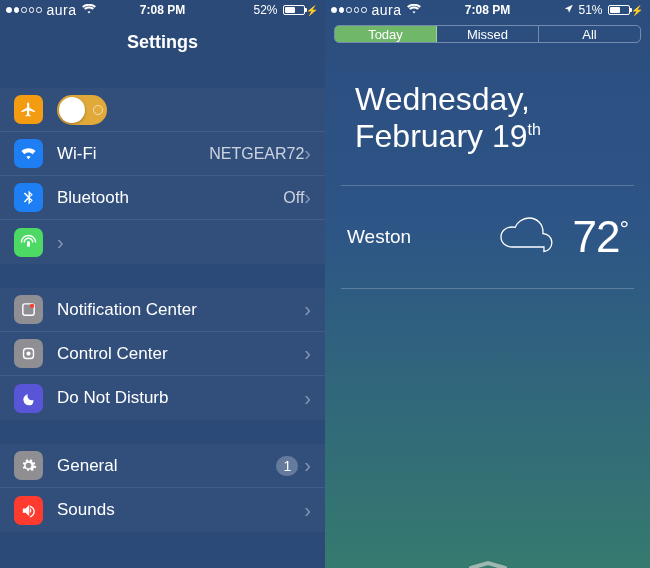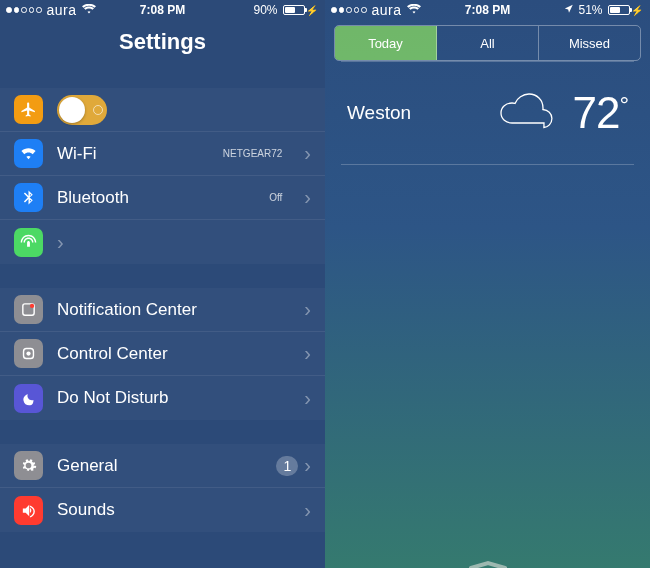--- a/index.html
+++ b/index.html
@@ -17,37 +17,37 @@
 .carrier{font-size:14px;font-weight:500;letter-spacing:.5px}
 .time{font-size:12px;font-weight:700;position:absolute;left:50%;transform:translateX(-50%)}
 .wifi,.loc{display:inline-block}
 .batt{display:flex;align-items:center;gap:2px}
 .batbox{width:22px;height:10px;border:1px solid #fff;border-radius:2px;position:relative;display:flex;align-items:center}
 .batbox::after{content:'';position:absolute;right:-3px;width:2px;height:4px;background:#fff;border-radius:0 1px 1px 0}
 .batfill{height:6px;background:#fff;margin:0 1px;border-radius:1px}
 .bolt{font-size:10px}
 
 
-.titlebar{height:44px;display:flex;align-items:center;justify-content:center;color:#fff;font-size:22px;font-weight:600}
+.titlebar{height:44px;display:flex;align-items:center;justify-content:center;color:#fff;font-size:18px;font-weight:600}
 .sep{height:24px}
 .group{background:rgba(255,255,255,0.03)}
 .row{height:44px;display:flex;align-items:center;padding:0 14px;color:#fff;font-size:17px;border-bottom:1px solid rgba(255,255,255,0.08);position:relative}
 .row:last-child{border-bottom:none}
 .icn{width:29px;height:29px;border-radius:7px;margin-right:14px;display:flex;align-items:center;justify-content:center;flex-shrink:0}
 .icn svg{width:17px;height:17px}
 .lbl{flex:1;font-weight:400}
-.val{color:rgba(255,255,255,0.75);font-size:10px;margin-right:22px}
+.val{color:rgba(255,255,255,0.75);font-size:16px;margin-right:0}
 .chev{color:rgba(255,255,255,0.4);font-size:20px;font-weight:300}
 .toggle{width:50px;height:30px;border-radius:15px;background:#e0a93a;position:relative;display:flex;align-items:center}
 .knob{width:26px;height:26px;border-radius:50%;background:#fff;position:absolute;left:2px;box-shadow:0 1px 3px rgba(0,0,0,.3)}
 .tring{position:absolute;right:4px;width:10px;height:10px;border:1.5px solid rgba(255,255,255,.6);border-radius:50%}
 .badge{background:rgba(255,255,255,.25);color:#fff;border-radius:10px;min-width:22px;height:20px;display:flex;align-items:center;justify-content:center;font-size:14px;margin-right:6px;padding:0 7px}
 
 
-.segbar{height:36px;margin:5px 9px 0;display:flex;border:1px solid rgba(255,255,255,.35);border-radius:5px;overflow:hidden}
+.segbar{height:18px;margin:5px 9px 0;display:flex;border:1px solid rgba(255,255,255,.35);border-radius:5px;overflow:hidden}
 .seg{flex:1;display:flex;align-items:center;justify-content:center;color:#fff;font-size:13px;border-right:1px solid rgba(255,255,255,.35)}
 .seg:last-child{border-right:none}
 .seg.active{background:rgba(130,210,100,.8)}
 .datebox{padding:38px 20px 30px 30px;color:#fff}
 .datebox .d1{font-size:32px;font-weight:300;line-height:1.15}
 .ord{font-size:16px;vertical-align:super}
 .hr{height:1px;background:rgba(255,255,255,.22);margin:0 16px}
 .weather{display:flex;align-items:center;padding:26px 22px;color:#fff}
 .city{font-size:19px;flex:1}
 .cloud{margin:0 14px}
@@ -73,21 +73,21 @@
           <span class="dot"></span>
           <span class="dot"></span>
       </span>
       <span class="carrier">aura</span>
       <span class="wifi"><svg width="14" height="10" viewBox="0 0 14 10">
             <path d="M7 9.5L8.5 7.8C7.6 7 6.4 7 5.5 7.8L7 9.5zM3.5 5.8C5.5 4 8.5 4 10.5 5.8L12 4.3C9.2 1.8 4.8 1.8 2 4.3L3.5 5.8zM0 2.3C3.9-1 10.1-1 14 2.3L12.5 3.8C9.4 1.1 4.6 1.1 1.5 3.8L0 2.3z" fill="#fff"></path>
           </svg></span>
     </div>
     <span class="time">7:08 PM</span>
     <div class="sb-right">
-      <span>90%</span>
+      <span>52%</span>
       <span class="batt">
           <span class="batbox">
             <span class="batfill" style="width:52%"></span>
           </span>
           <span class="bolt">⚡</span>
         </span>
     </div>
   </div>
 
   <div class="titlebar">Settings</div>
@@ -217,24 +217,28 @@
           <span class="batbox">
             <span class="batfill" style="width:51%"></span>
           </span>
           <span class="bolt">⚡</span>
         </span>
     </div>
   </div>
 
   <div class="segbar">
     <div class="seg active">Today</div>
+    <div class="seg">Missed</div>
     <div class="seg">All</div>
-    <div class="seg">Missed</div>
-  </div>
-
+  </div>
+
+  <div class="datebox">
+    <div class="d1">Wednesday,</div>
+    <div class="d1"><span>February 19</span><span class="ord">th</span></div>
+  </div>
 
   <div class="hr"></div>
 
   <div class="weather">
     <span class="city">Weston</span>
     <span class="cloud">
       <svg width="62" height="40" viewBox="0 0 62 40" fill="none" stroke="#fff" stroke-width="1.3">
           <path d="M48 32H16c-6 0-11-4-11-10s5-10 11-10c1 0 2 0 3 .4C21 7 27 3 33 3c8 0 14 6 14 14 0 .5 0 1-.1 1.5 5 .5 9 4 9 9 0 5-4 9-8 9z"></path>
         </svg>
     </span>

